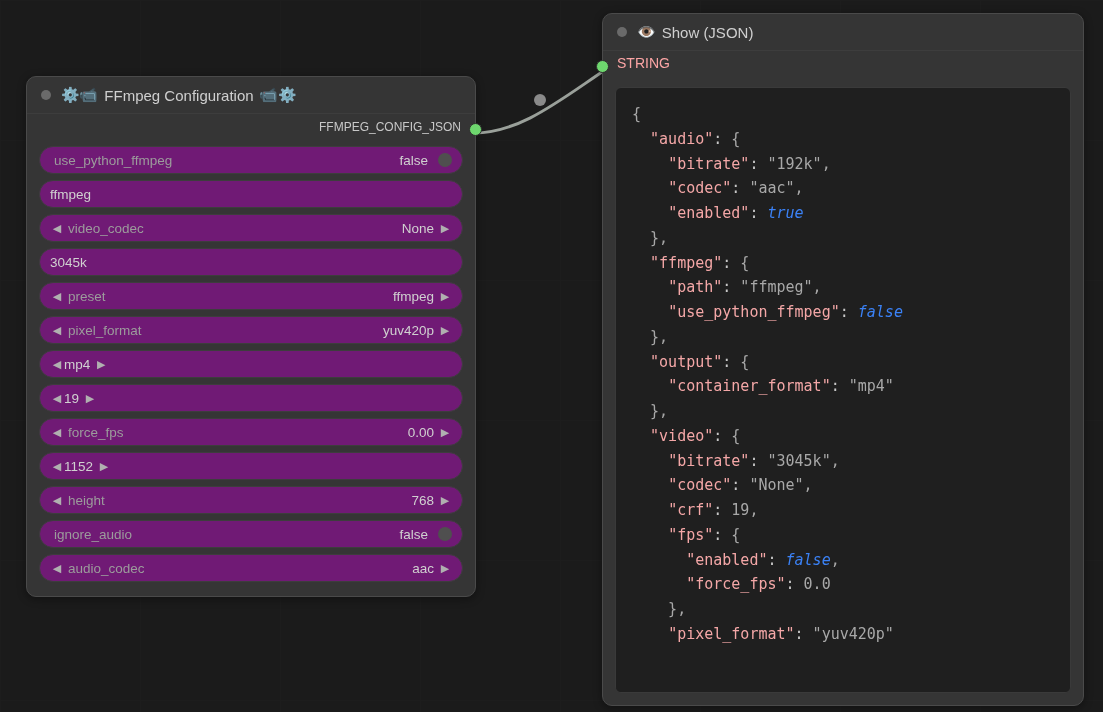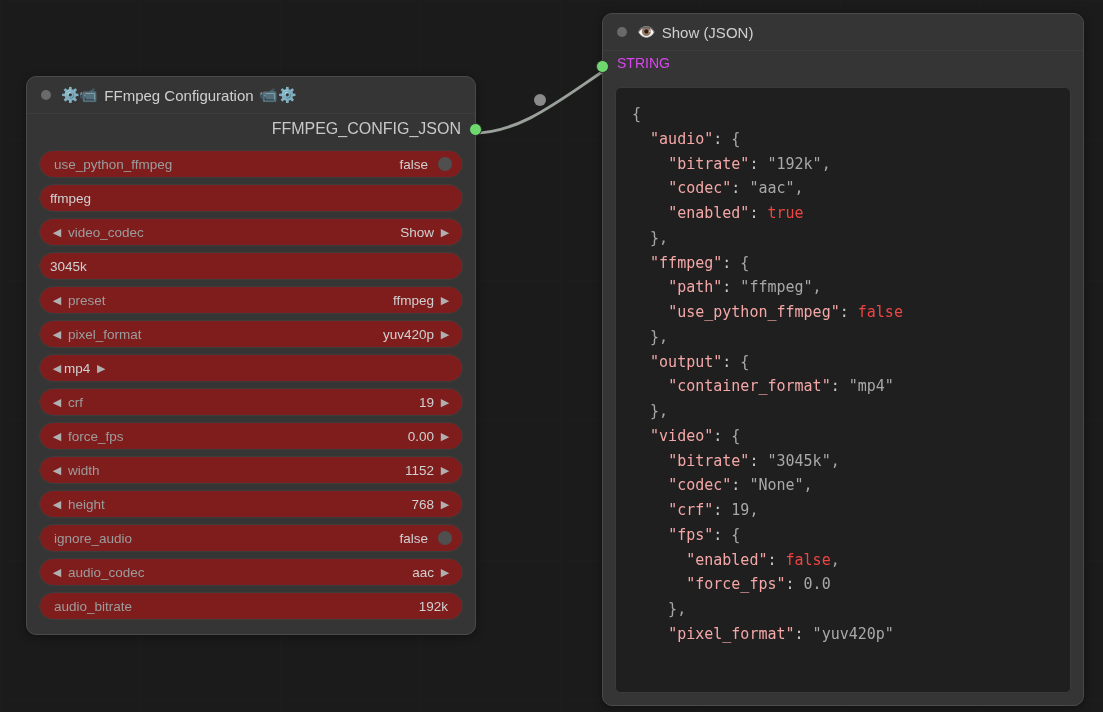--- a/index.html
+++ b/index.html
@@ -59,38 +59,38 @@
   }
 
   
   .output-slot {
     display: flex;
     align-items: center;
     justify-content: flex-end;
     padding: 6px 14px 6px 14px;
     position: relative;
     color: #c8c8c8;
-    font-size: 16px;
+    font-size: 12px;
   }
   .output-port {
     position: absolute;
     right: -7px;
     width: 11px;
     height: 11px;
     border-radius: 50%;
     background: #6ed76e;
     border: 1px solid #2e2e2e;
   }
 
   .input-slot {
     display: flex;
     align-items: center;
     padding: 4px 14px;
     position: relative;
-    color: #d946ef;
+    color: #fca5a5;
     font-size: 14px;
   }
   .input-port {
     position: absolute;
     left: -7px;
     width: 11px;
     height: 11px;
     border-radius: 50%;
     background: #6ed76e;
     border: 1px solid #2e2e2e;
@@ -99,21 +99,21 @@
   .widgets {
     padding: 6px 12px 14px 12px;
     display: flex;
     flex-direction: column;
     gap: 6px;
   }
 
   .widget {
     display: flex;
     align-items: center;
-    background: #7f1d1d;
+    background: #701a75;
     border: 1px solid #3d3d3d;
     border-radius: 18px;
     height: 26px;
     padding: 0 10px;
     font-size: 13.5px;
     color: #9c9c9c;
   }
   .widget .arrow {
     width: 14px;
     text-align: center;
@@ -146,21 +146,21 @@
     padding: 14px 16px;
     height: 576px;
     overflow: hidden;
     font-family: Menlo, Consolas, monospace;
     font-size: 15px;
     line-height: 1.65;
     position: relative;
   }
   .json-canvas .brace, .json-canvas .punct, .json-canvas .colon, .json-canvas .comma { color: #c8c8c8; }
   .json-canvas .key { color: #f4a7a7; }
-  .json-canvas .kw  { color: #ef4444; }
+  .json-canvas .kw  { color: #3b82f6; font-style: italic; }
   .json-canvas .line { white-space: pre; }
   .json-canvas::after {
     content: "";
     position: absolute;
     left: 0; right: 0; bottom: 0;
     height: 22px;
     background: linear-gradient(transparent, #1f1f1f);
     pointer-events: none;
   }
 
@@ -201,21 +201,21 @@
         <span class="wlabel">use_python_ffmpeg</span>
         <span class="wvalue">false</span>
         <span class="toggle"></span>
       </div>
       <div class="widget">
         <span class="wvalue">ffmpeg</span>
       </div>
       <div class="widget">
         <span class="arrow">◀</span>
         <span class="wlabel">video_codec</span>
-        <span class="wvalue">Show</span>
+        <span class="wvalue">None</span>
         <span class="arrow">▶</span>
       </div>
       <div class="widget">
         <span class="wvalue">3045k</span>
       </div>
       <div class="widget">
         <span class="arrow">◀</span>
         <span class="wlabel">preset</span>
         <span class="wvalue">ffmpeg</span>
         <span class="arrow">▶</span>
@@ -226,56 +226,50 @@
         <span class="wvalue">yuv420p</span>
         <span class="arrow">▶</span>
       </div>
       <div class="widget">
         <span class="arrow">◀</span>
         <span class="wvalue">mp4</span>
         <span class="arrow">▶</span>
       </div>
       <div class="widget">
         <span class="arrow">◀</span>
-        <span class="wlabel">crf</span>
         <span class="wvalue">19</span>
         <span class="arrow">▶</span>
       </div>
       <div class="widget">
         <span class="arrow">◀</span>
         <span class="wlabel">force_fps</span>
         <span class="wvalue">0.00</span>
         <span class="arrow">▶</span>
       </div>
       <div class="widget">
         <span class="arrow">◀</span>
-        <span class="wlabel">width</span>
         <span class="wvalue">1152</span>
         <span class="arrow">▶</span>
       </div>
       <div class="widget">
         <span class="arrow">◀</span>
         <span class="wlabel">height</span>
         <span class="wvalue">768</span>
         <span class="arrow">▶</span>
       </div>
       <div class="widget">
         <span class="wlabel">ignore_audio</span>
         <span class="wvalue">false</span>
         <span class="toggle"></span>
       </div>
       <div class="widget">
         <span class="arrow">◀</span>
         <span class="wlabel">audio_codec</span>
         <span class="wvalue">aac</span>
         <span class="arrow">▶</span>
-      </div>
-      <div class="widget">
-        <span class="wlabel">audio_bitrate</span>
-        <span class="wvalue">192k</span>
       </div>
     </div>
 </div>
 
 <div class="node" style="left:602px; top:13px; width:480px;">
   <div class="node-header">
     <span class="node-dot"></span>
     <span class="node-title">
       <span>👁️</span>
       <span>Show (JSON)</span>

